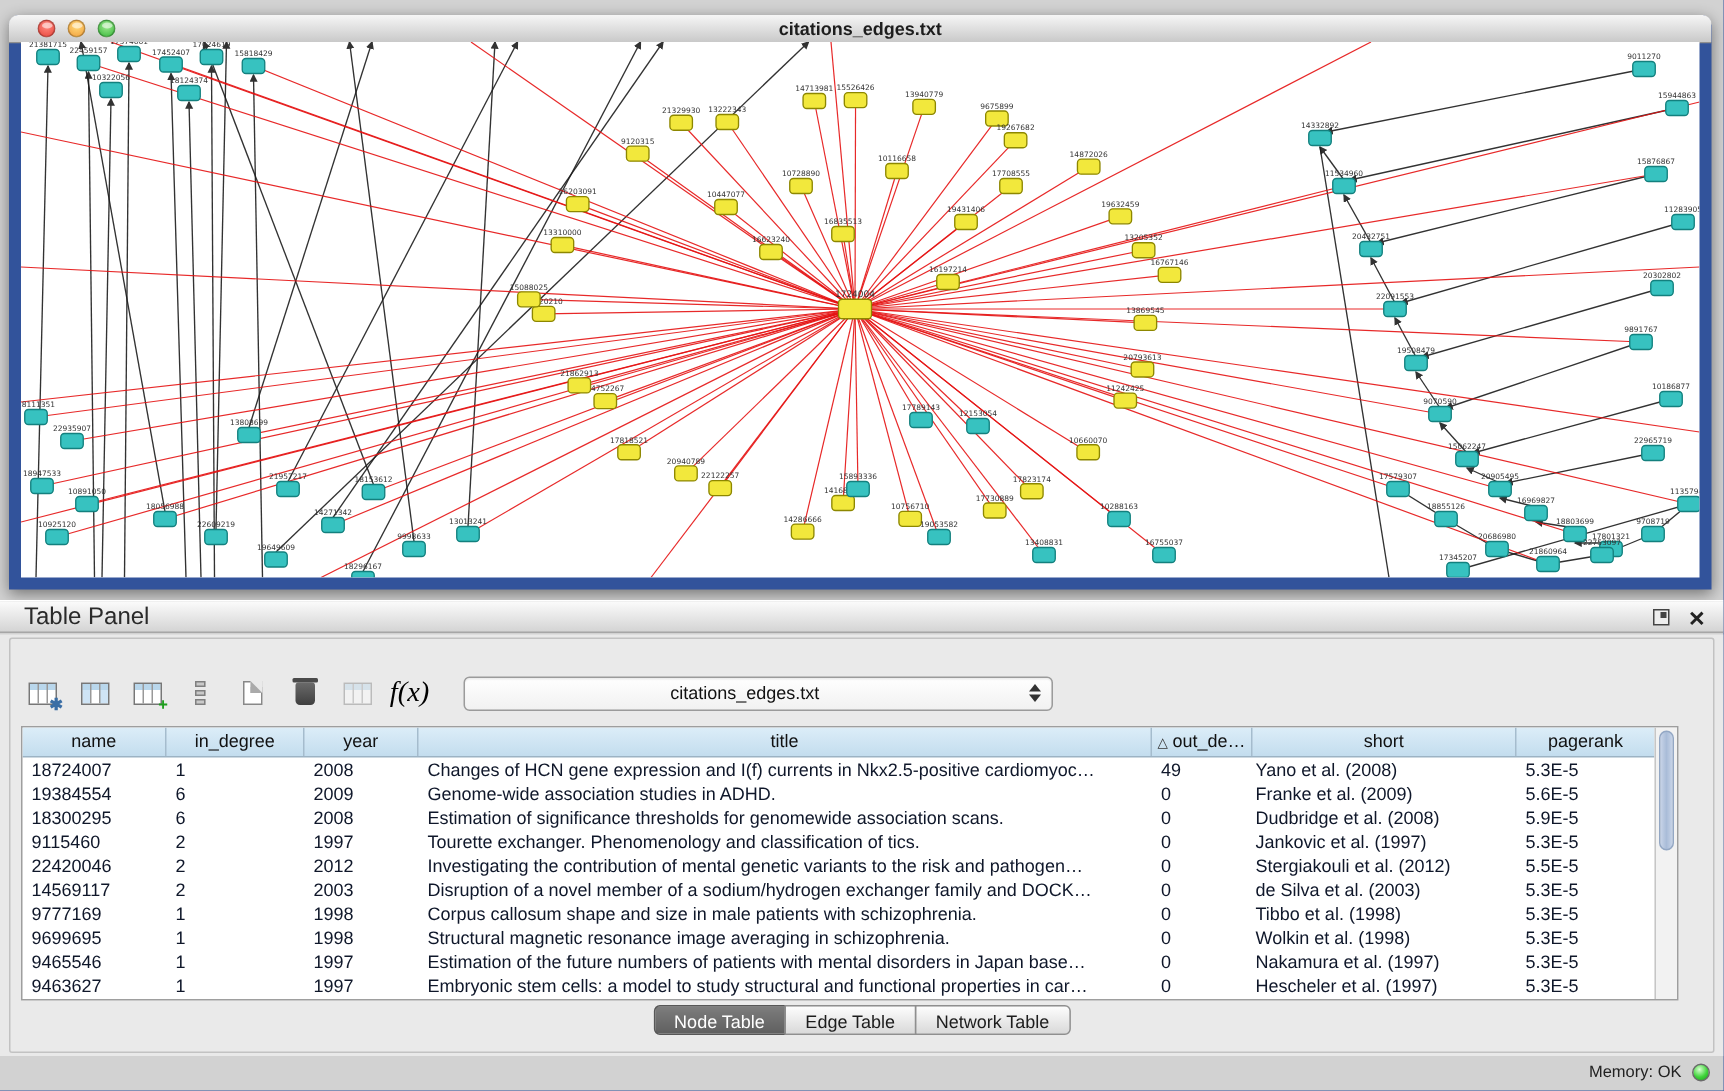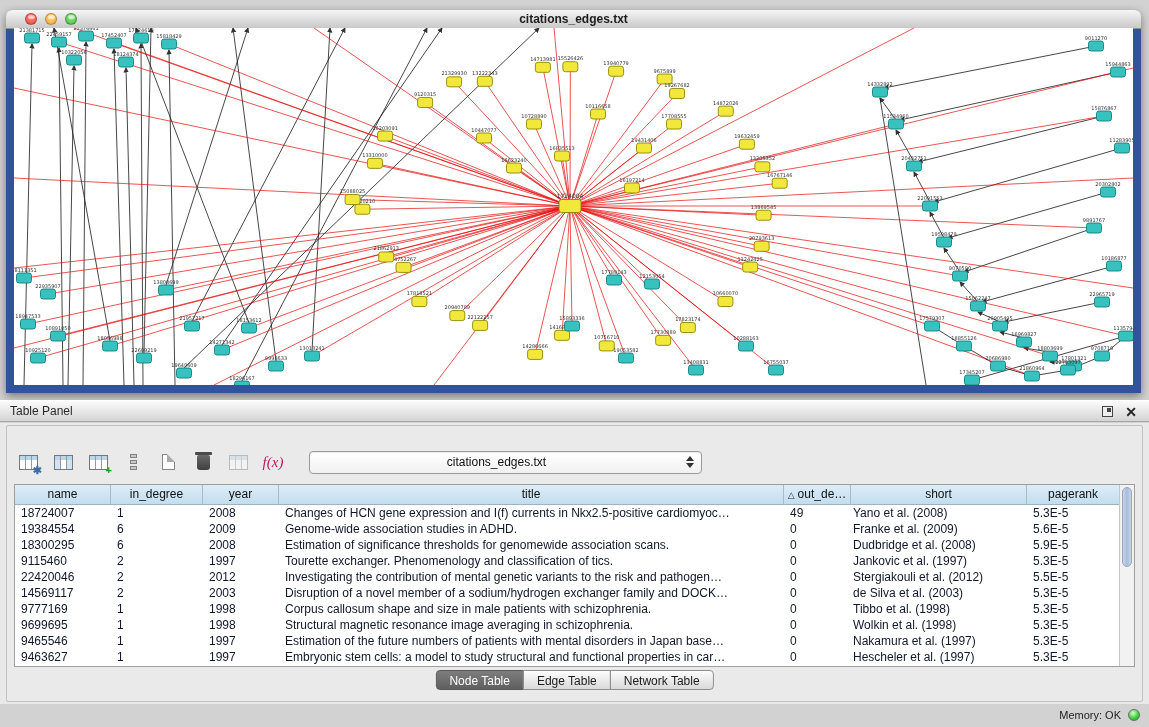--- a/index.html
+++ b/index.html
@@ -30,21 +30,21 @@
   #net-canvas{
     position:absolute;left:8px;top:18px;width:1119px;height:357px;background:#ffffff;overflow:hidden;
   }
   #graph-svg{display:block;}
   
   #panel-header{
     position:absolute;left:0;top:400px;width:1149px;height:22px;box-sizing:border-box;
     background:linear-gradient(#fbfbfb,#d4d4d4);
     border-top:1px solid #ffffff;border-bottom:1px solid #a6a6a6;
   }
-  #panel-title{position:absolute;left:10px;top:0;font-size:12px;line-height:21px;color:#2a2a2a;}
+  #panel-title{position:absolute;left:16px;top:0;font-size:16px;line-height:21px;color:#2a2a2a;}
   #panel-float{position:absolute;right:36px;top:5px;width:11px;height:11px;border:1px solid #444;box-sizing:border-box;background:#eee;}
   #panel-float::after{content:"";position:absolute;right:1px;top:1px;width:4px;height:4px;background:#444;}
   #panel-close{position:absolute;right:12px;top:2px;font-size:14px;font-weight:bold;color:#222;line-height:18px;cursor:default;}
   #panel-body{
     position:absolute;left:0;top:423px;width:1149px;height:281px;background:#e9e9e9;
   }
   #panel-inner{
     position:absolute;left:6px;right:6px;top:2px;bottom:2px;
     border:1px solid #c2c2c2;background:#eaeaea;border-radius:2px;
   }
@@ -60,35 +60,35 @@
   .badge-plus{color:#1e9e1e;}
   .cols-blue{background:linear-gradient(#b9d7ec,#b9d7ec) 0 0/100% 4px no-repeat,
      linear-gradient(90deg,#cfe4f5 0 6px,#fff 6px 12px,#cfe4f5 12px 18px) , #fff;}
   .rows-ico{width:7px;height:16px;display:flex;flex-direction:column;gap:2px;}
   .rows-ico span{flex:1;background:#c9c9c9;border:1px solid #808080;}
   .page-ico{width:13px;height:16px;background:#fff;border:1px solid #888;box-sizing:border-box;position:relative;}
   .page-ico::after{content:"";position:absolute;right:-1px;top:-1px;border:4px solid;border-color:#eaeaea #eaeaea #aaa #aaa;}
   .trash-ico{width:13px;height:15px;background:linear-gradient(#6a6a6a,#3f3f3f);border-radius:2px 2px 3px 3px;position:relative;}
   .trash-ico::before{content:"";position:absolute;left:-2px;top:-3px;width:17px;height:3px;background:#4a4a4a;border-radius:1px;}
   .disabled{opacity:.4;}
-  .fx{font-family:"Liberation Serif",serif;font-style:italic;font-size:15px;color:#be185d;}
+  .fx{font-family:"Liberation Serif",serif;font-style:italic;font-size:19px;color:#000000;}
   #table-select{
     margin-left:12px;width:393px;height:23px;box-sizing:border-box;
     border:1px solid #9b9b9b;border-radius:4px;background:linear-gradient(#ffffff,#f1f1f1);
     box-shadow:inset 0 1px 1px rgba(0,0,0,.08);
     display:flex;align-items:center;position:relative;
   }
   #table-select .val{flex:1;text-align:center;font-size:12px;color:#111;}
   .stepper{width:14px;margin-right:4px;display:flex;flex-direction:column;align-items:center;gap:2px;}
   .stepper i{width:0;height:0;border-left:4px solid transparent;border-right:4px solid transparent;}
   .stepper .up{border-bottom:5px solid #333;}
   .stepper .dn{border-top:5px solid #333;}
   
   #attr-table{
-    position:absolute;left:7px;right:7px;top:58px;height:183px;box-sizing:border-box;
+    position:absolute;left:7px;right:23px;top:58px;height:183px;box-sizing:border-box;
     background:#fff;border:1px solid #9e9e9e;overflow:hidden;
   }
   #thead{display:flex;height:20px;box-sizing:border-box;width:calc(100% - 15px);
     background:linear-gradient(#dcedf8,#c3ddee);border-bottom:1px solid #9cb3c4;}
   .th{box-sizing:border-box;border-right:1px solid #a5bccd;font-size:12px;color:#111;
     text-align:center;line-height:19px;overflow:hidden;white-space:nowrap;}
   .col-name{width:96px;}.col-indeg{width:92px;}.col-year{width:76px;}
   .col-title{flex:1;}.col-out{width:67px;}.col-short{width:176px;}.col-page{width:92px;border-right:none;}
   .sort{font-size:9px;margin-right:3px;color:#333;}
   #tbody{position:absolute;left:0;right:15px;top:20px;bottom:0;}

